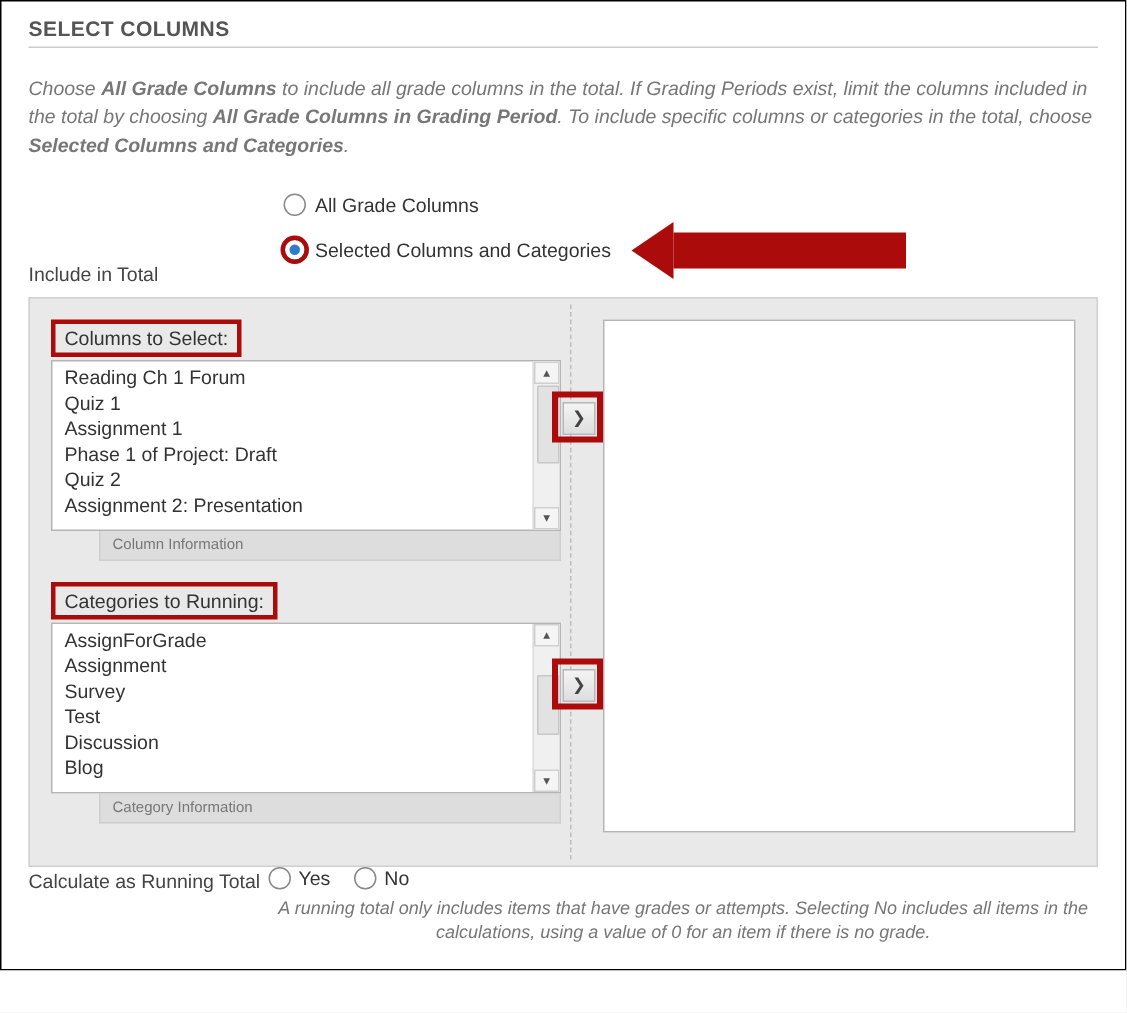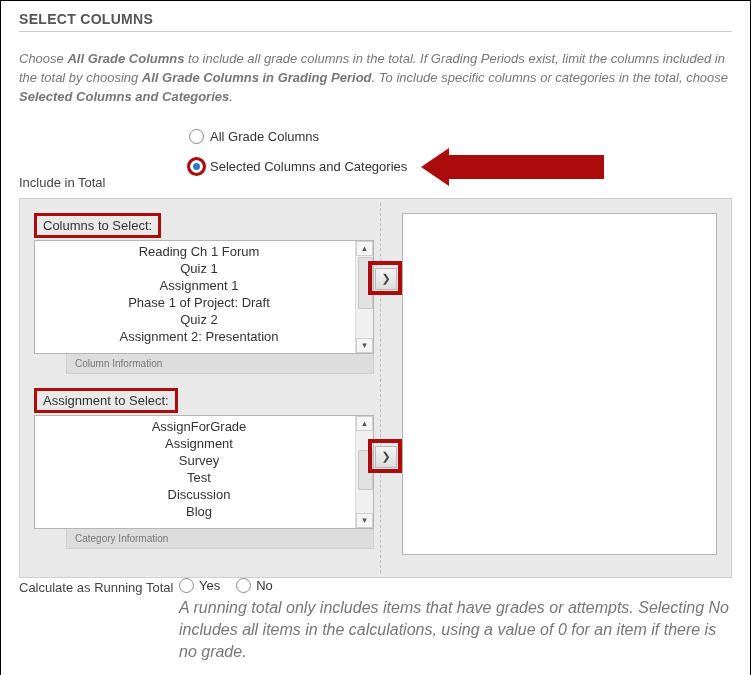--- a/index.html
+++ b/index.html
@@ -76,21 +76,21 @@
   .left-pane{width:340px;}
   .right-pane{flex:1;margin-left:28px;}
   .picker{margin-bottom:14px;}
   .hl-box{border:3px solid var(--highlight);padding:2px 6px;display:inline-block;margin-bottom:2px;}
   .listbox-wrap{position:relative;}
   .listbox{
     background:#fff;border:1px solid var(--box-border);
     height:108px;overflow:hidden;position:relative;
     padding:2px 18px 2px 8px;font-size:13px;line-height:17px;color:#333;
   }
-  .listbox .item{white-space:nowrap;cursor:default;text-align:center;}
+  .listbox .item{white-space:nowrap;cursor:default;}
   .scrollbar{
     position:absolute;right:0;top:0;bottom:0;width:17px;
     background:#f0f0f0;border-left:1px solid #dcdcdc;
   }
   .scrollbar .arrow{
     position:absolute;left:0;width:17px;height:15px;background:#f5f5f5;
     border:1px solid #cfcfcf;box-sizing:border-box;display:flex;align-items:center;justify-content:center;
     color:#555;font-size:9px;
   }
   .scrollbar .arrow.up{top:0;}
@@ -109,25 +109,25 @@
   .move-btn{
     position:absolute;width:20px;height:20px;
     background:linear-gradient(#f4f4f4,#dedede);
     border:1px solid #b8b8b8;color:#444;
     display:flex;align-items:center;justify-content:center;
     font-size:11px;
   }
   .move-hl{position:absolute;border:4px solid var(--highlight);width:34px;height:34px;box-sizing:border-box;}
   .calc-row{display:flex;align-items:flex-start;}
   .calc-row .label{width:160px;font-size:13px;color:#444;padding-top:2px;}
-  .calc-row .opts{flex:1;}
+  .calc-row .opts{flex:1;text-align:center;}
   .yn{display:flex;align-items:center;margin-bottom:4px;}
   .yn .radio{margin-right:5px;}
   .yn span{margin-right:16px;}
-  .help{font-style:italic;color:#777;font-size:16px;line-height:1.4;}
+  .help{font-style:italic;color:#777;font-size:12px;line-height:1.4;}
 </style>
 </head>
 <body>
 
 <div class="frame">
   <div class="section-title">SELECT COLUMNS</div>
 
   <p class="intro">
     <span>Choose </span><span class="b">All Grade Columns</span><span> to include all grade columns in the total. If Grading Periods exist, limit the columns included in the total by choosing </span><span class="b">All Grade Columns in Grading Period</span><span>. To include specific columns or categories in the total, choose </span><span class="b">Selected Columns and Categories</span><span>.</span>
   </p>
@@ -170,21 +170,21 @@
               <div class="arrow up">▴</div>
               <div class="thumb" style="top:16px;height:50px;"></div>
               <div class="arrow down">▾</div>
             </div>
           </div>
           <div class="picker-footer">Column Information</div>
         </div>
       </div>
 
       <div class="picker">
-        <span class="hl-box">Assignment to Select:</span>
+        <span class="hl-box">Categories to Running:</span>
         <div class="listbox-wrap">
           <div class="listbox">
             <div class="item">AssignForGrade</div>
             <div class="item">Assignment</div>
             <div class="item">Survey</div>
             <div class="item">Test</div>
             <div class="item">Discussion</div>
             <div class="item">Blog</div>
             <div class="scrollbar">
               <div class="arrow up">▴</div>

